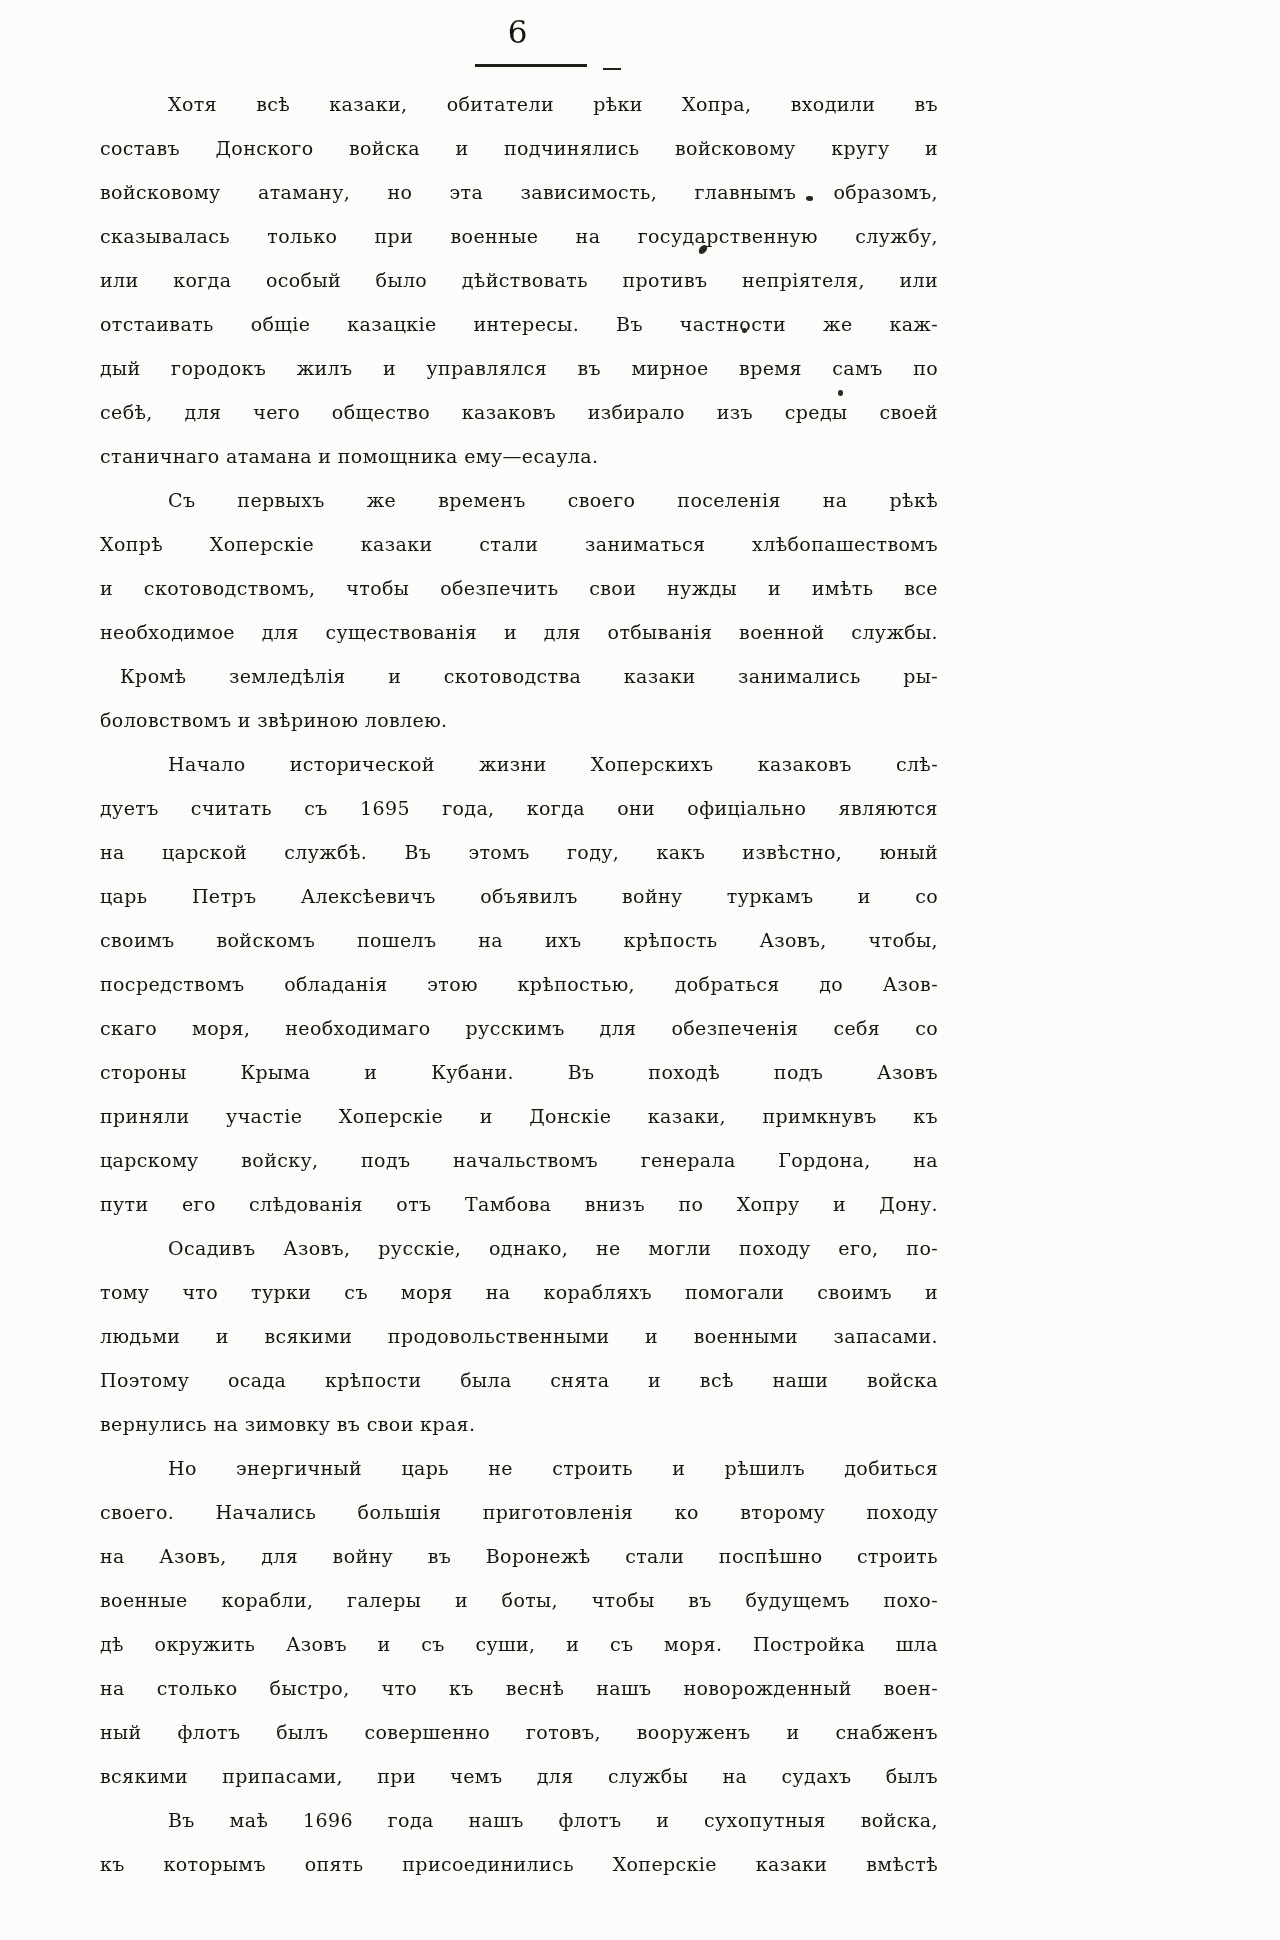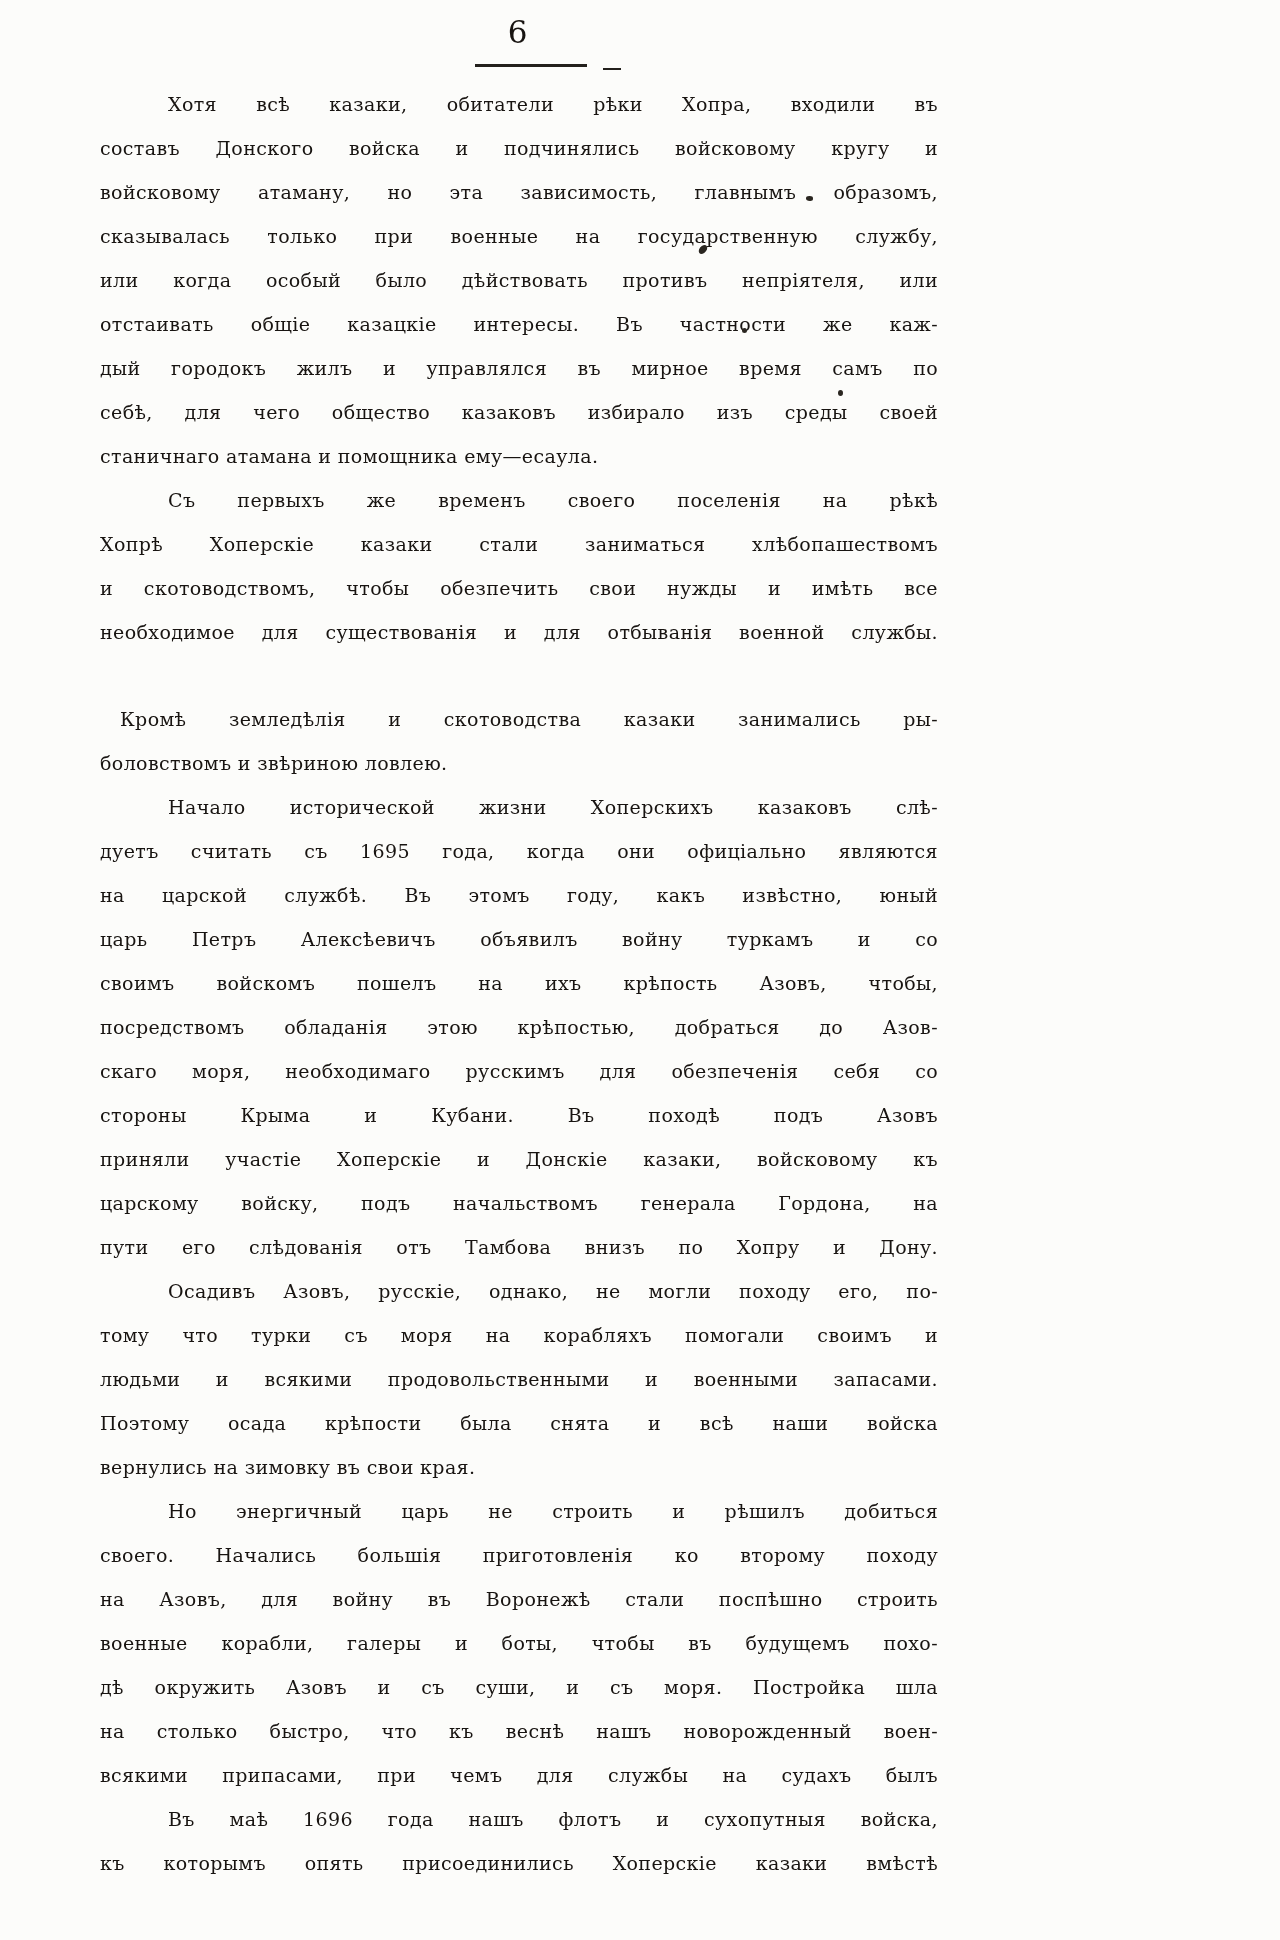--- a/index.html
+++ b/index.html
@@ -62,21 +62,21 @@
   }
   .line {
     height: 44px;
     line-height: 44px;
     text-align: justify;
     text-align-last: justify;
     overflow: visible;
     white-space: normal;
   }
   .line.first { padding-left: 68px; }
-  .line.first-small { padding-left: 20px; margin-top: 43px; }
+  .line.first-small { padding-left: 20px; }
   .line.endline { text-align-last: left; }
   
   .speck {
     position: absolute;
     background: #2a2620;
     border-radius: 50%;
   }
   .speck-1 { left: 698px; top: 246px; width: 10px; height: 7px; transform: rotate(-35deg); border-radius: 60% 40% 60% 40%; }
   .speck-2 { left: 742px; top: 328px; width: 5px; height: 5px; }
   .speck-3 { left: 838px; top: 390px; width: 5px; height: 6px; }
@@ -114,38 +114,39 @@
       </div>
       <div class="para">
         <div class="line first">Начало исторической жизни Хоперскихъ казаковъ слѣ-</div>
         <div class="line">дуетъ считать съ 1695 года, когда они офиціально являются</div>
         <div class="line">на царской службѣ. Въ этомъ году, какъ извѣстно, юный</div>
         <div class="line">царь Петръ Алексѣевичъ объявилъ войну туркамъ и со</div>
         <div class="line">своимъ войскомъ пошелъ на ихъ крѣпость Азовъ, чтобы,</div>
         <div class="line">посредствомъ обладанія этою крѣпостью, добраться до Азов-</div>
         <div class="line">скаго моря, необходимаго русскимъ для обезпеченія себя со</div>
         <div class="line">стороны Крыма и Кубани. Въ походѣ подъ Азовъ</div>
-        <div class="line">приняли участіе Хоперскіе и Донскіе казаки, войсковому къ</div>
+        <div class="line">приняли участіе Хоперскіе и Донскіе казаки, примкнувъ къ</div>
         <div class="line">царскому войску, подъ начальствомъ генерала Гордона, на</div>
         <div class="line">пути его слѣдованія отъ Тамбова внизъ по Хопру и Дону.</div>
       </div>
       <div class="para">
         <div class="line first">Осадивъ Азовъ, русскіе, однако, не могли походу его, по-</div>
         <div class="line">тому что турки съ моря на корабляхъ помогали своимъ и</div>
         <div class="line">людьми и всякими продовольственными и военными запасами.</div>
         <div class="line">Поэтому осада крѣпости была снята и всѣ наши войска</div>
         <div class="line endline">вернулись на зимовку въ свои края.</div>
       </div>
       <div class="para">
         <div class="line first">Но энергичный царь не строить и рѣшилъ добиться</div>
         <div class="line">своего. Начались большія приготовленія ко второму походу</div>
         <div class="line">на Азовъ, для войну въ Воронежѣ стали поспѣшно строить</div>
         <div class="line">военные корабли, галеры и боты, чтобы въ будущемъ похо-</div>
         <div class="line">дѣ окружить Азовъ и съ суши, и съ моря. Постройка шла</div>
         <div class="line">на столько быстро, что къ веснѣ нашъ новорожденный воен-</div>
+        <div class="line">ный флотъ былъ совершенно готовъ, вооруженъ и снабженъ</div>
         <div class="line">всякими припасами, при чемъ для службы на судахъ былъ</div>
       </div>
       <div class="para">
         <div class="line first">Въ маѣ 1696 года нашъ флотъ и сухопутныя войска,</div>
         <div class="line">къ которымъ опять присоединились Хоперскіе казаки вмѣстѣ</div>
       </div>
     </div>
   <div class="speck speck-1"></div>
   <div class="speck speck-2"></div>
   <div class="speck speck-3"></div>

